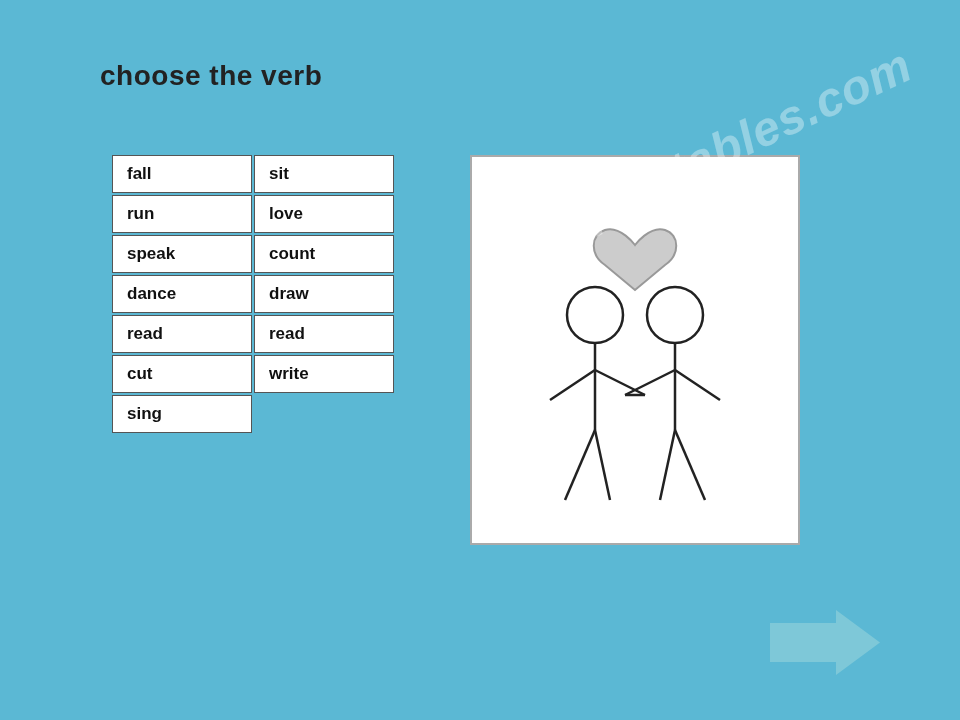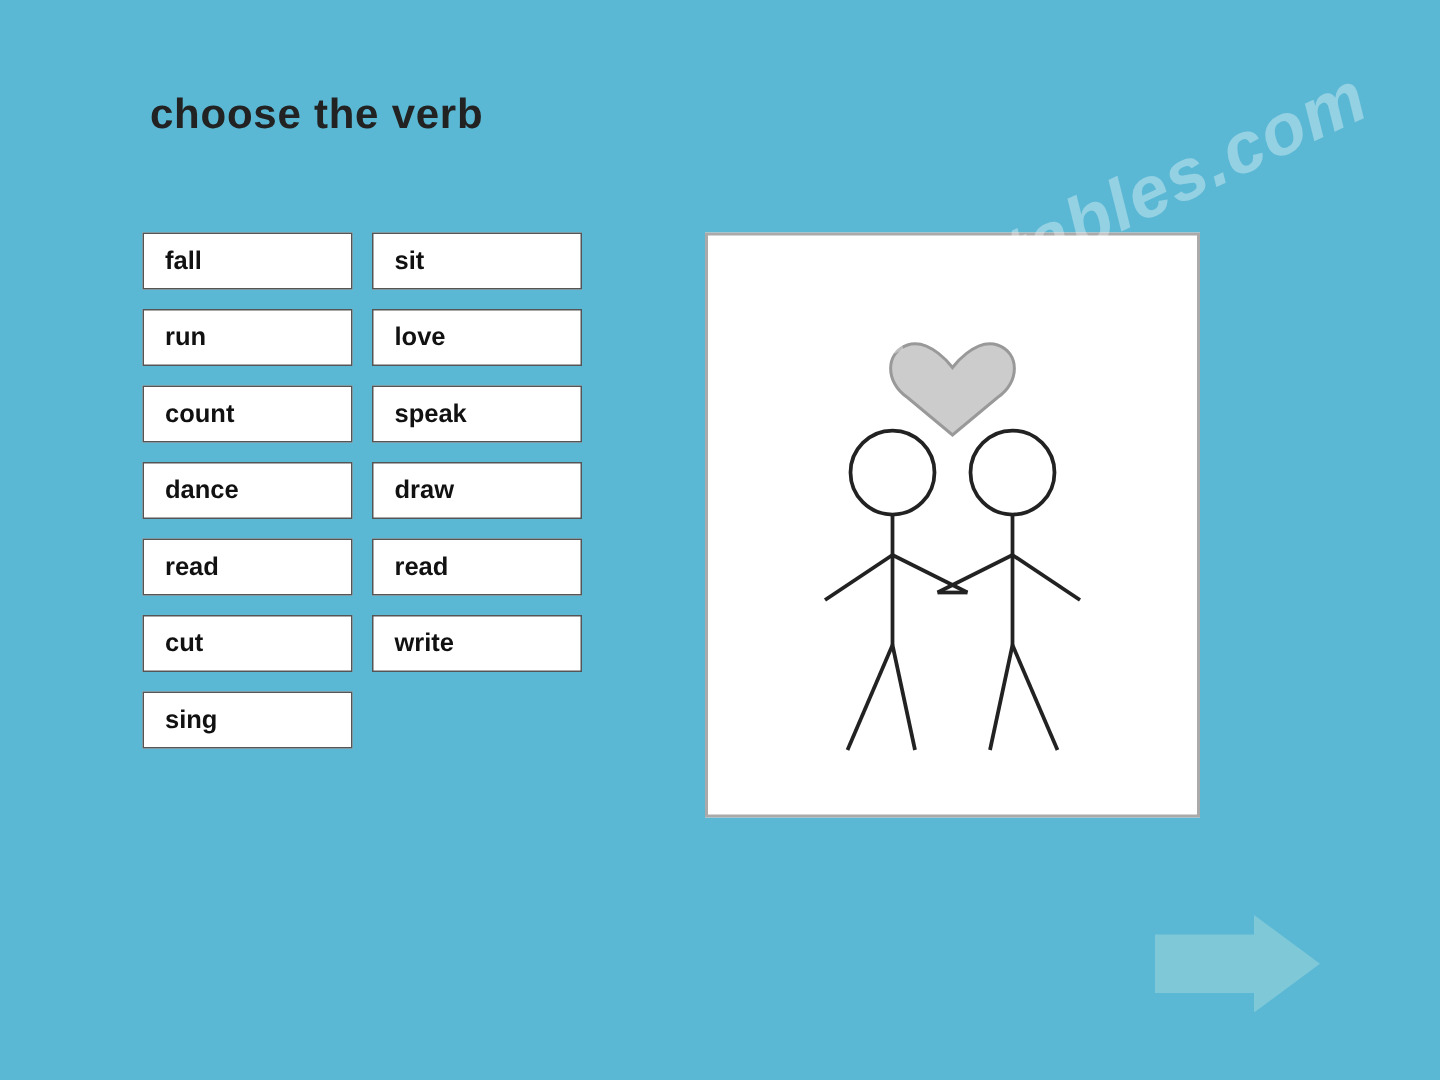--- a/index.html
+++ b/index.html
@@ -19,24 +19,24 @@
       left: 100px;
       font-size: 28px;
       font-weight: bold;
       color: #222;
       letter-spacing: 0.5px;
     }
 
     .verb-grid {
       position: absolute;
       top: 155px;
-      left: 95px;
+      left: 112px;
       display: grid;
       grid-template-columns: repeat(2, 140px);
-      gap: 13px;
+      gap: 2px;
     }
 
     .verb-btn {
       background-color: #fff;
       border: 1.5px solid #555;
       padding: 8px 14px;
       font-size: 17px;
       font-weight: bold;
       color: #111;
       cursor: pointer;
@@ -91,22 +91,22 @@
 </head>
 <body>
 
 <h1 class="title">choose the verb</h1>
 
 <div class="verb-grid" id="verb-grid">
     <button class="verb-btn">fall</button>
     <button class="verb-btn">sit</button>
     <button class="verb-btn">run</button>
     <button class="verb-btn">love</button>
+    <button class="verb-btn">speak</button>
     <button class="verb-btn">count</button>
-    <button class="verb-btn">speak</button>
     <button class="verb-btn">dance</button>
     <button class="verb-btn">draw</button>
     <button class="verb-btn">read</button>
     <button class="verb-btn">read</button>
     <button class="verb-btn">cut</button>
     <button class="verb-btn">write</button>
     <button class="verb-btn">sing</button>
   </div>
 
 <div class="image-box">

